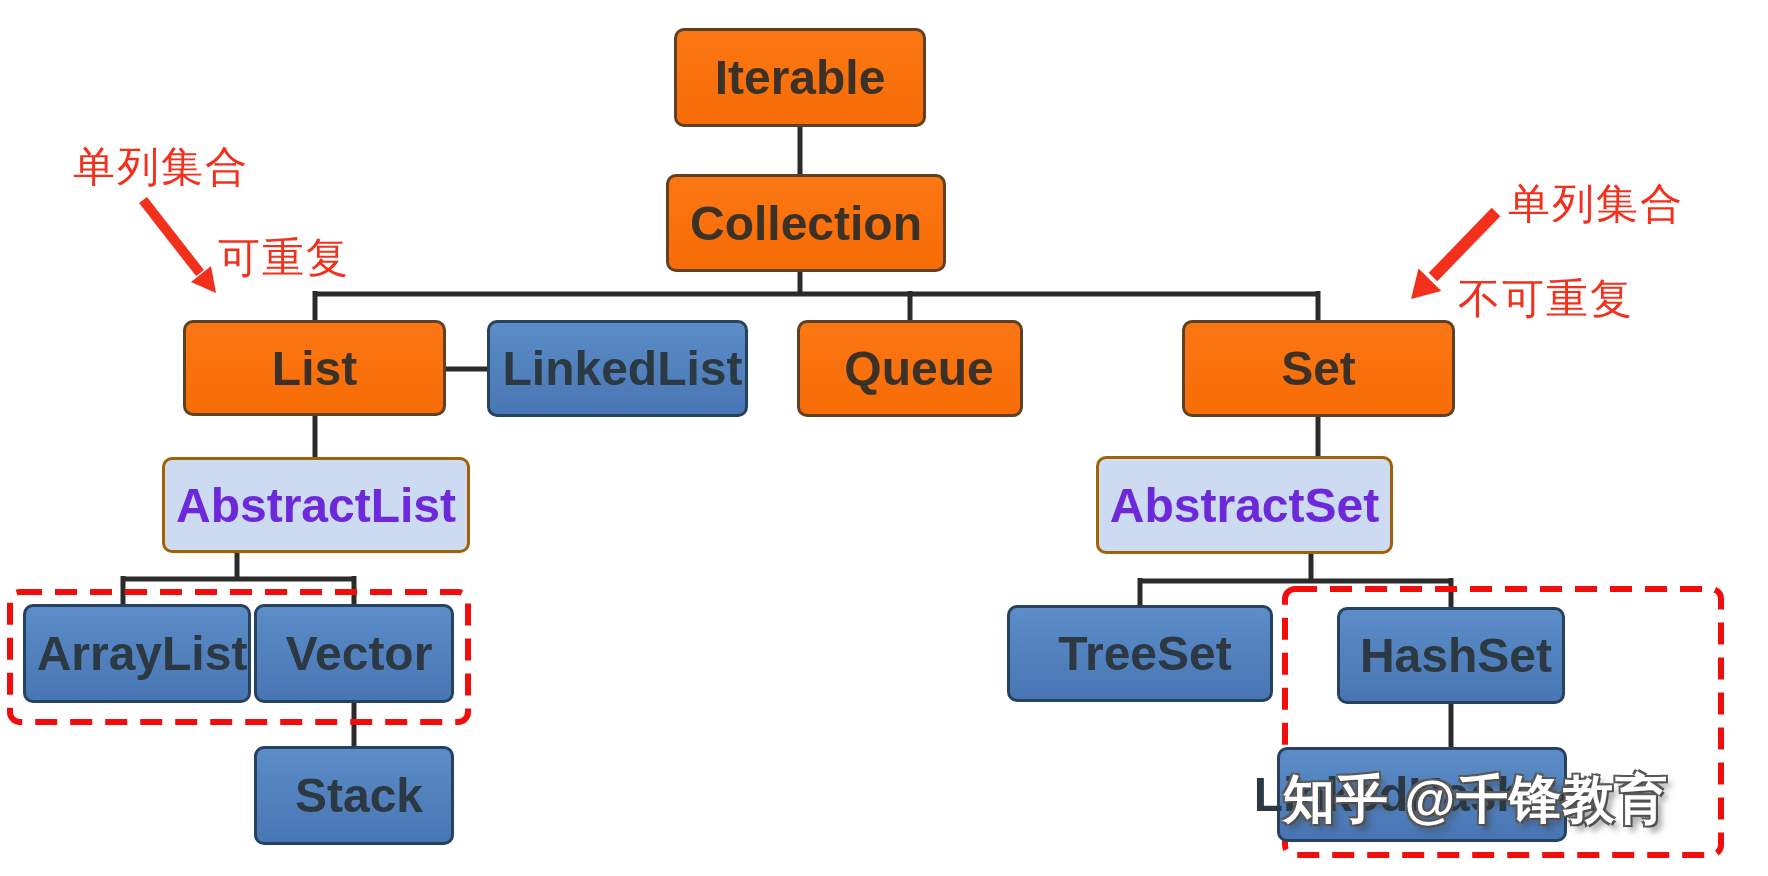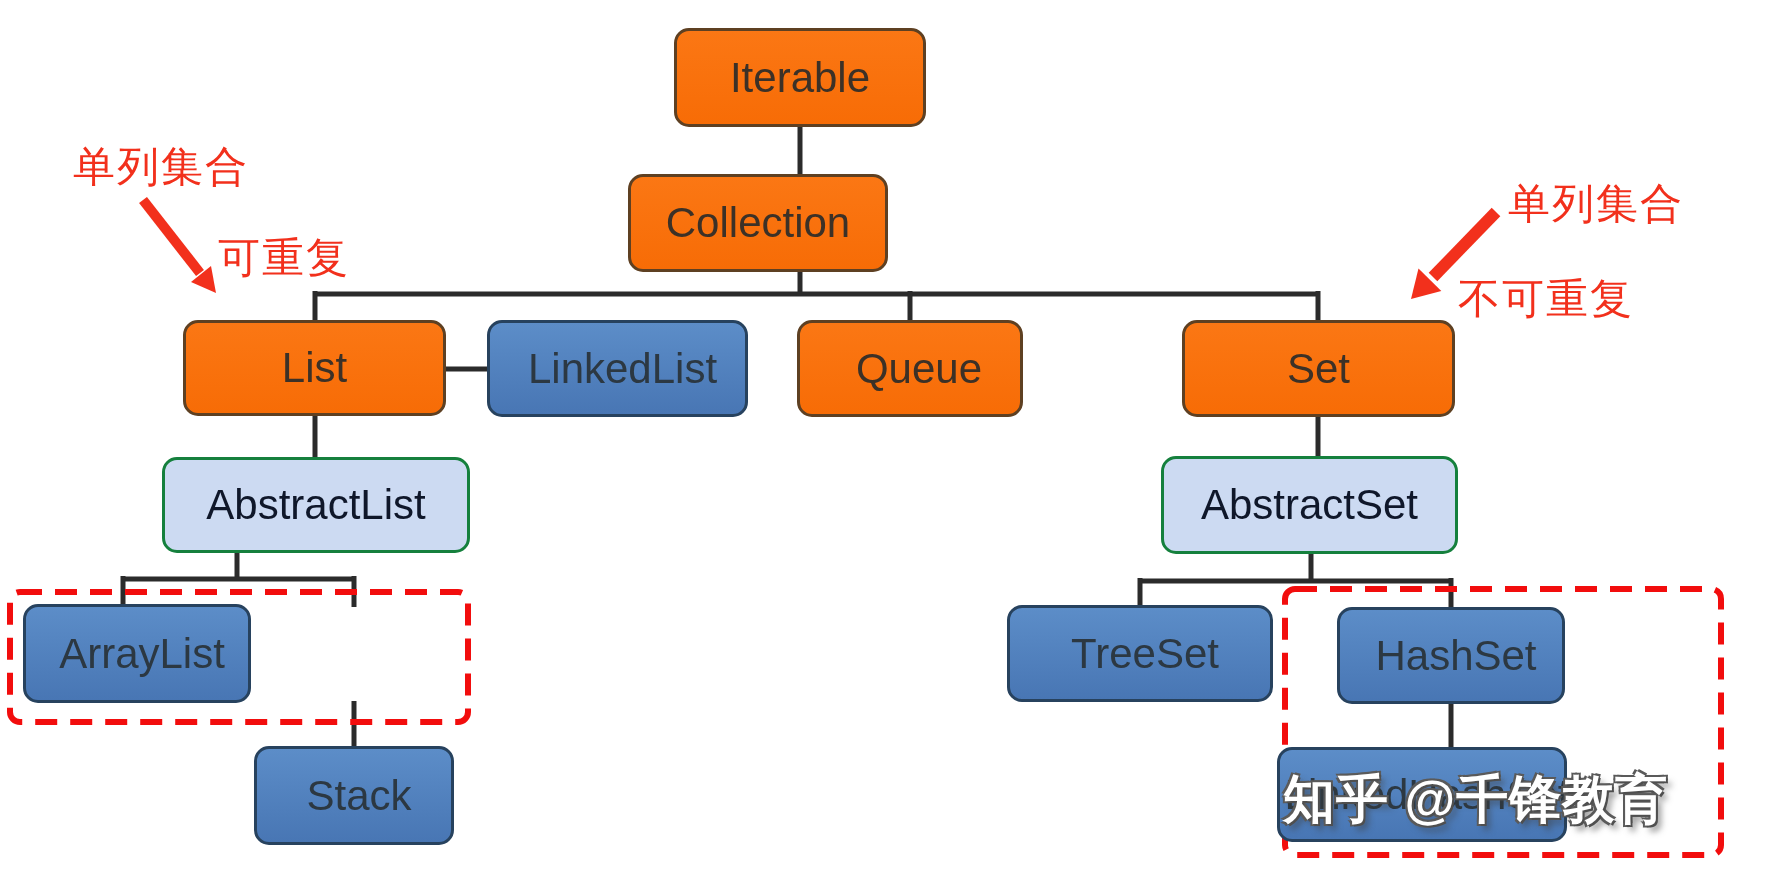--- a/index.html
+++ b/index.html
@@ -7,51 +7,52 @@
     position:relative;
     width:1768px;height:876px;
     overflow:hidden;
     background:#ffffff;
     font-family:"Liberation Sans","DejaVu Sans",sans-serif;
   }
   svg.layer{position:absolute;left:0;top:0;pointer-events:none;}
   .node{
     position:absolute;
     display:flex;align-items:center;justify-content:center;
-    border-radius:15px;
-    font-size:42px;
+    border-radius:10px;
+    font-size:48px;
     color:#38383b;
     box-sizing:border-box;
     white-space:nowrap;
+    font-weight:bold;
   }
   .orange{
     background:linear-gradient(180deg,#fb7714 0%,#f76c06 100%);
     border:3px solid #5e4022;
     color:#3c3127;
   }
   .blue{
     background:linear-gradient(180deg,#5c8dc8 0%,#4876b4 100%);
     border:3px solid #27425e;
     color:#2c3842;
     padding-left:10px;
   }
   .lightblue{
     background:#ccdaf2;
-    border:3px solid #15803d;
-    color:#0f172a;
+    border:3px solid #a16207;
+    color:#6d28d9;
   }
   
   .n-iterable{left:674px;top:28px;width:252px;height:99px;}
-  .n-collection{left:628px;top:174px;width:260px;height:98px;}
+  .n-collection{left:666px;top:174px;width:280px;height:98px;}
   .n-list{left:183px;top:320px;width:263px;height:96px;}
   .n-linkedlist{left:487px;top:320px;width:261px;height:97px;}
   .n-queue{left:797px;top:320px;width:226px;height:97px;padding-left:18px;}
   .n-set{left:1182px;top:320px;width:273px;height:97px;}
   .n-abstractlist{left:162px;top:457px;width:308px;height:96px;}
-  .n-abstractset{left:1161px;top:456px;width:297px;height:98px;}
+  .n-abstractset{left:1096px;top:456px;width:297px;height:98px;}
   .n-arraylist{left:23px;top:604px;width:228px;height:99px;}
   .n-vector{left:254px;top:604px;width:200px;height:99px;}
   .n-treeset{left:1007px;top:605px;width:266px;height:97px;}
   .n-hashset{left:1337px;top:607px;width:228px;height:97px;}
   .n-stack{left:254px;top:746px;width:200px;height:99px;}
   .n-linkedhashset{left:1277px;top:747px;width:290px;height:95px;}
   
   .ann{
     position:absolute;
     color:#f2301c;
@@ -122,20 +123,21 @@
 
   <div class="node orange n-iterable">Iterable</div>
   <div class="node orange n-collection">Collection</div>
   <div class="node orange n-list">List</div>
   <div class="node blue n-linkedlist">LinkedList</div>
   <div class="node orange n-queue">Queue</div>
   <div class="node orange n-set">Set</div>
   <div class="node lightblue n-abstractlist">AbstractList</div>
   <div class="node lightblue n-abstractset">AbstractSet</div>
   <div class="node blue n-arraylist">ArrayList</div>
+  <div class="node blue n-vector">Vector</div>
   <div class="node blue n-treeset">TreeSet</div>
   <div class="node blue n-hashset">HashSet</div>
   <div class="node blue n-stack">Stack</div>
   <div class="node blue n-linkedhashset">LinkedHashSet</div>
 
   <div class="ann ann-left-title">单列集合</div>
   <div class="ann ann-left-note">可重复</div>
   <div class="ann ann-right-title">单列集合</div>
   <div class="ann ann-right-note">不可重复</div>
 

